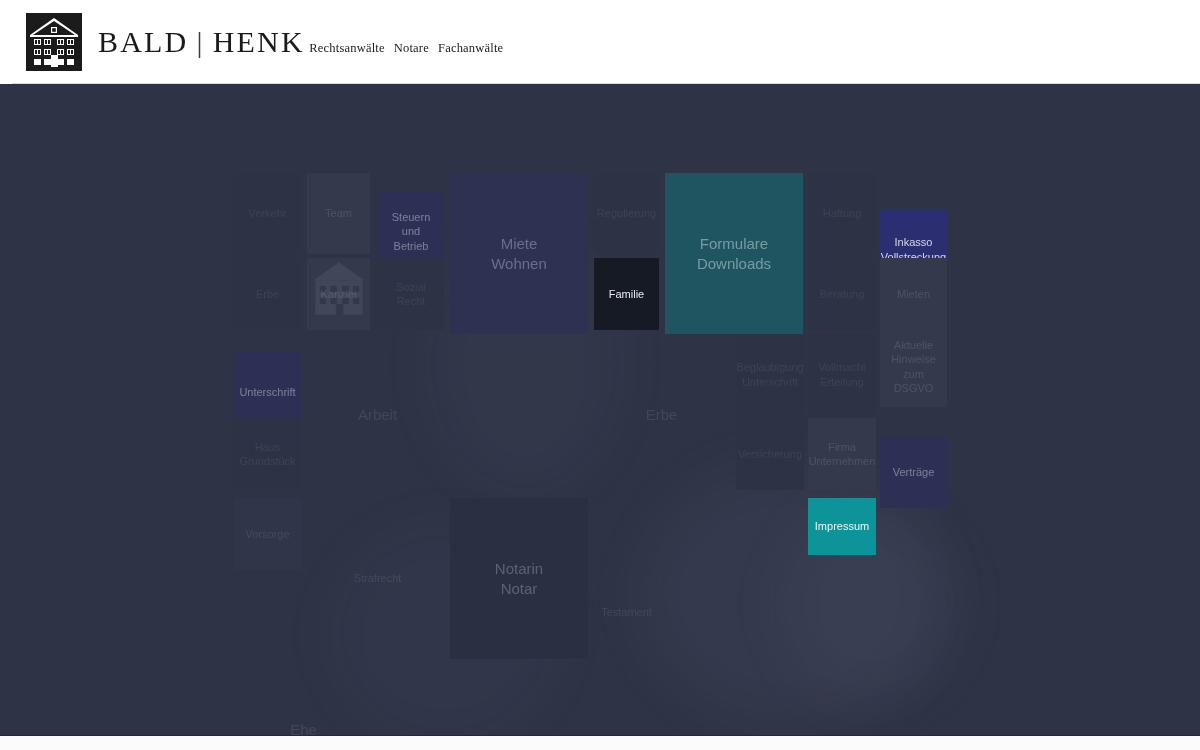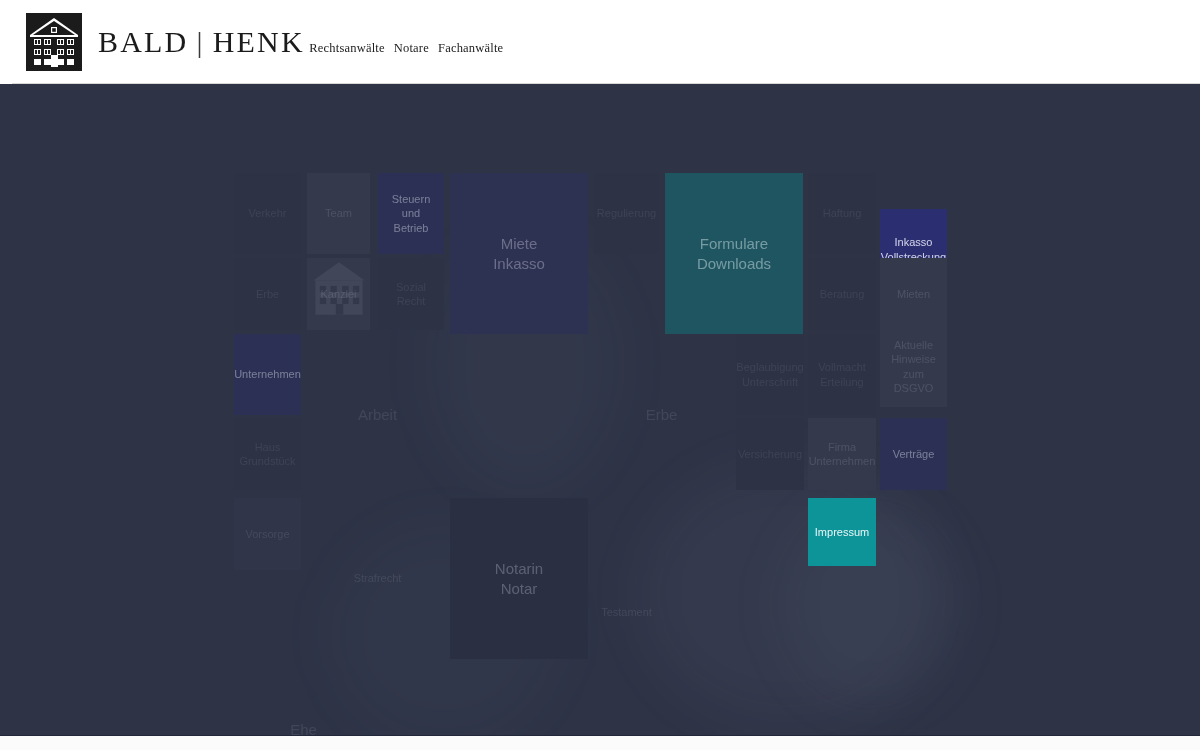--- a/index.html
+++ b/index.html
@@ -87,21 +87,21 @@
     overflow: hidden;
   }
   .tile .label { display: block; white-space: pre-line; }
 
   
   .v-dim      { background: #2d3244; color: rgba(205,212,224,0.10); }
   .v-dim2     { background: #30354a; color: rgba(205,212,224,0.13); }
   .v-panel    { background: #2a2f41; color: rgba(210,216,228,0.30); }
   .v-navy     { background: #2d3152; color: rgba(215,220,235,0.36); }
   .v-indigo   { background: #2b2e70; color: rgba(226,230,245,0.90); margin-top: 36px; }
-  .v-indigo-d { background: #2c3054; color: rgba(220,225,240,0.44); }
+  .v-indigo-d { background: #2c3054; color: rgba(220,225,240,0.44); margin-top: 18px; }
   .v-black    { background: #161a25; color: #e8ebf2; }
   .v-teal     { background: #0d9499; color: #eaf6f7; }
   .v-teal-d   { background: #1f5560; color: rgba(200,220,224,0.52); }
   .v-slate    { background: #343a4c; color: rgba(205,212,224,0.16); }
   .v-ghost    { background: transparent; color: rgba(205,212,224,0.12); }
 
   .fs-11 { font-size: 11px; }
   .fs-15 { font-size: 15px; }
 
   
@@ -190,21 +190,21 @@
       </div>
       <div class="tile v-slate fs-11" style="left: 307px; top: 89px; width: 63px; height: 81px;">
         <span class="label">Team</span>
       </div>
       <div class="tile v-indigo-d fs-11" style="left: 378px; top: 89px; width: 66px; height: 81px;">
         <span class="label">Steuern und
 Betrieb</span>
       </div>
       <div class="tile v-navy fs-15" style="left: 450px; top: 89px; width: 138px; height: 161px;">
         <span class="label">Miete
-Inkasso</span>
+Wohnen</span>
       </div>
       <div class="tile v-dim fs-11" style="left: 594px; top: 89px; width: 65px; height: 81px;">
         <span class="label">Regulierung</span>
       </div>
       <div class="tile v-teal-d fs-15" style="left: 665px; top: 89px; width: 138px; height: 161px;">
         <span class="label">Formulare
 Downloads</span>
       </div>
       <div class="tile v-dim fs-11" style="left: 808px; top: 89px; width: 68px; height: 81px;">
         <span class="label">Haftung</span>
@@ -231,28 +231,31 @@
             <rect x="41" y="38" width="6" height="6"></rect>
             <rect x="25" y="44" width="7" height="10"></rect>
           </g>
         </svg>
         <span class="label">Kanzlei</span>
       </div>
       <div class="tile v-dim fs-11" style="left: 378px; top: 174px; width: 66px; height: 72px;">
         <span class="label">Sozial
 Recht</span>
       </div>
+      <div class="tile v-black fs-11" style="left: 594px; top: 174px; width: 65px; height: 72px;">
+        <span class="label">Familie</span>
+      </div>
       <div class="tile v-dim fs-11" style="left: 808px; top: 174px; width: 68px; height: 72px;">
         <span class="label">Beratung</span>
       </div>
       <div class="tile v-slate fs-11" style="left: 880px; top: 174px; width: 67px; height: 72px;">
         <span class="label">Mieten</span>
       </div>
       <div class="tile v-indigo-d fs-11" style="left: 234px; top: 250px; width: 67px; height: 81px;">
-        <span class="label">Unternehmen</span>
+        <span class="label">Unterschrift</span>
       </div>
       <div class="tile v-ghost fs-15" style="left: 310px; top: 250px; width: 135px; height: 161px;">
         <span class="label">Arbeit</span>
       </div>
       <div class="tile v-ghost fs-15" style="left: 594px; top: 250px; width: 135px; height: 161px;">
         <span class="label">Erbe</span>
       </div>
       <div class="tile v-dim fs-11" style="left: 736px; top: 250px; width: 68px; height: 81px;">
         <span class="label">Beglaubigung
 Unterschrift</span>
@@ -279,21 +282,21 @@
       <div class="tile v-indigo-d fs-11" style="left: 880px; top: 334px; width: 67px; height: 72px;">
         <span class="label">Verträge</span>
       </div>
       <div class="tile v-dim2 fs-11" style="left: 234px; top: 414px; width: 67px; height: 72px;">
         <span class="label">Vorsorge</span>
       </div>
       <div class="tile v-panel fs-15" style="left: 450px; top: 414px; width: 138px; height: 161px;">
         <span class="label">Notarin
 Notar</span>
       </div>
-      <div class="tile v-teal fs-11" style="left: 808px; top: 414px; width: 68px; height: 68px;">
+      <div class="tile v-teal fs-11" style="left: 808px; top: 414px; width: 68px; height: 57px;">
         <span class="label">Impressum</span>
       </div>
       <div class="tile v-ghost fs-11" style="left: 310px; top: 414px; width: 135px; height: 161px;">
         <span class="label">Strafrecht</span>
       </div>
       <div class="tile v-ghost fs-11" style="left: 594px; top: 492px; width: 65px; height: 72px;">
         <span class="label">Testament</span>
       </div>
       <div class="tile v-ghost fs-15" style="left: 236px; top: 600px; width: 135px; height: 110px;">
         <span class="label">Ehe

